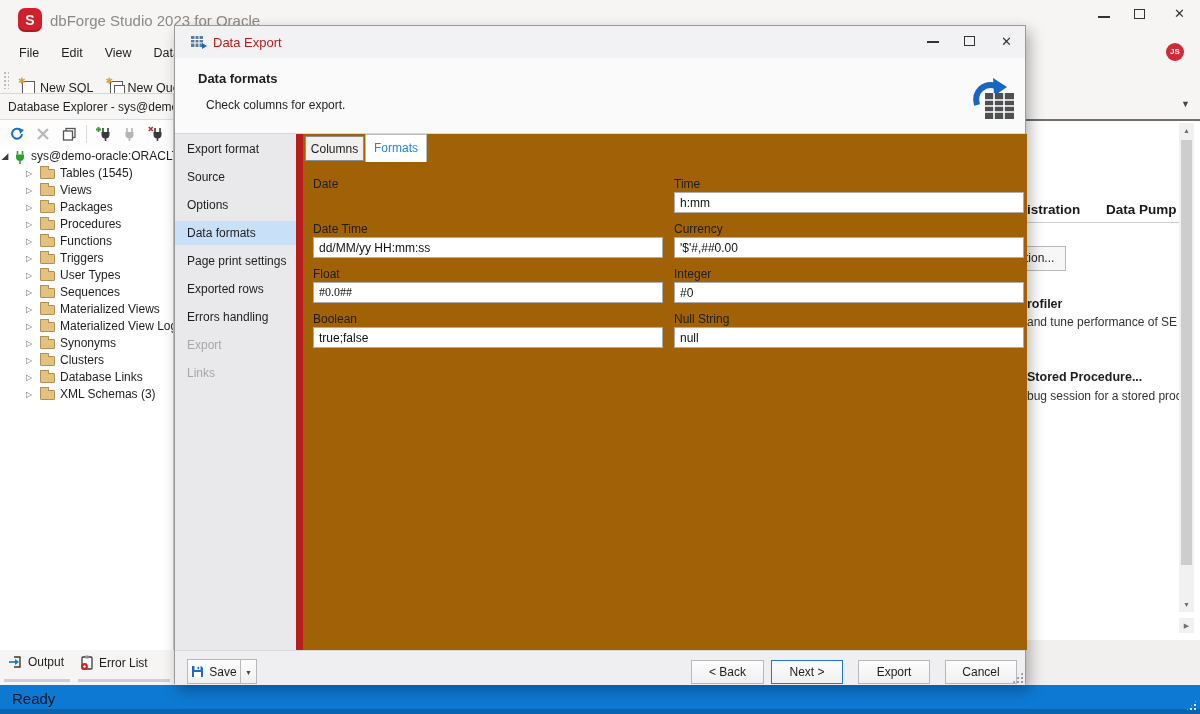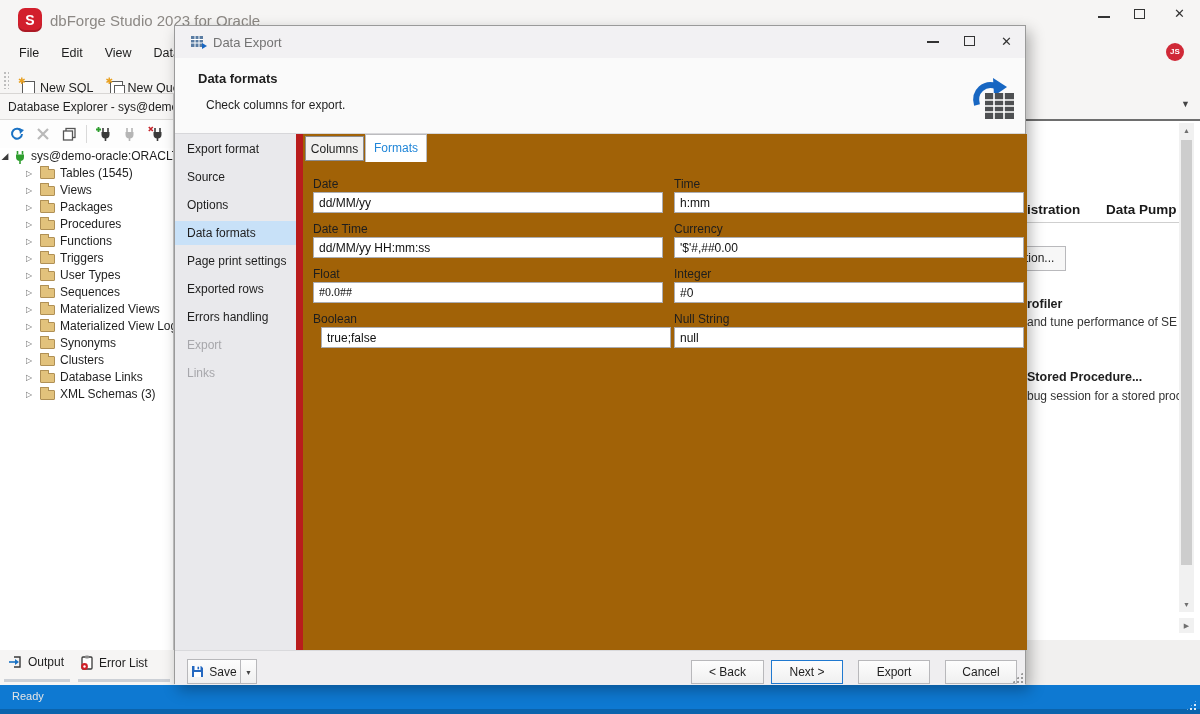--- a/index.html
+++ b/index.html
@@ -51,21 +51,21 @@
             background:#e2c27c; border:1px solid #b09055; border-bottom:none; border-radius:1px 1px 0 0; }
   .tlabel { font-size:12px; }
   .indent { width:24px; flex:none; }
 
   
   #bottom-bar { left:0; top:650px; width:174px; height:35px; background:#f6f5f4; }
   .btab { position:absolute; top:5px; display:flex; align-items:center; gap:5px; font-size:12px; }
   .btab-underline { position:absolute; top:29px; height:3px; background:#ccd0d6; }
   #statusbar { left:0; top:685px; width:1200px; height:29px; background:#0e79d2; }
   #statusbar .stripe { position:absolute; left:0; bottom:0; width:100%; height:5px; background:#0b63ac; }
-  #status-text { position:absolute; left:12px; top:5px; color:#e5e5e5; font-size:11px; }
+  #status-text { position:absolute; left:12px; top:5px; color:#0f172a; font-size:15px; }
   .grip-corner { position:absolute; right:2px; bottom:2px; width:13px; height:13px;
     background-image: radial-gradient(rgba(255,255,255,.85) 1px, transparent 1.2px);
     background-size:4px 4px; clip-path: polygon(100% 0, 100% 100%, 0 100%); }
 
   
   #right-chrome { left:1026px; top:40px; width:174px; height:79px; background:#f6f5f4; }
   #badge { left:1166px; top:43px; width:18px; height:18px; border-radius:50%; background:#d02937;
            color:#fff; font-size:8px; font-weight:bold; text-align:center; line-height:18px; }
   #right-dropdown { left:1181px; top:99px; font-size:9px; color:#444; }
   #start-panel { left:1026px; top:119px; width:174px; height:521px; background:#fff;
@@ -81,21 +81,21 @@
             font-size:7px; text-align:center; line-height:15px; }
   .sb-thumb { position:absolute; left:2px; top:17px; width:11px; height:425px; background:#cdcdcd; }
   .sb-right { position:absolute; right:6px; top:497px; width:15px; height:15px; background:#f1f1f1;
             color:#707070; font-size:7px; text-align:center; line-height:15px; }
   #below-panel { left:1026px; top:640px; width:174px; height:45px; background:#f1f0ef; }
 
   
   #dialog { left:174px; top:25px; width:852px; height:659px; background:#fff;
             border:1px solid #9a9a9a; box-shadow:4px 6px 14px rgba(0,0,0,.3); z-index:10; }
   #dlg-titlebar { position:absolute; left:0; top:0; width:100%; height:32px; background:#f2f1f3; }
-  #dlg-title { position:absolute; left:38px; top:9px; color:#737373; font-size:13px; }
+  #dlg-title { position:absolute; left:38px; top:9px; color:#b91c1c; font-size:13px; }
   #dlg-header { position:absolute; left:0; top:32px; width:100%; height:76px; background:#fafafa;
                 border-bottom:1px solid #d7d7da; }
   #dlg-heading { position:absolute; left:23px; top:13px; font-weight:bold; font-size:13px; }
   #dlg-subheading { position:absolute; left:31px; top:40px; font-size:12px; }
   #dlg-nav { position:absolute; left:0; top:108px; width:121px; height:516px; background:#e9e9ec; }
   .nav-item { position:absolute; left:0; width:121px; height:24px; line-height:24px; padding-left:12px;
               font-size:12px; white-space:nowrap; }
   .nav-item.selected { background:#c8e1f8; }
   .nav-item.disabled { color:#a7a7ab; }
   #dlg-content { position:absolute; left:121px; top:108px; width:731px; height:516px;
@@ -382,36 +382,35 @@
       <div class="nav-item" style="top:171px;">Errors handling</div>
       <div class="nav-item disabled" style="top:199px;">Export</div>
       <div class="nav-item disabled" style="top:227px;">Links</div>
     </div>
 
     <div id="dlg-content">
       <span class="tab" id="tab-columns">Columns</span>
       <span class="tab" id="tab-formats">Formats</span>
 
       <span class="fld-label" style="left:10px; top:43px;">Date</span>
-      <input class="fld-input" style="left: 10px; top: 58px;" value="dd/MM/yy">
       <span class="fld-label" style="left:371px; top:43px;">Time</span>
       <input class="fld-input" style="left: 371px; top: 58px;" value="h:mm">
 
       <span class="fld-label" style="left:10px; top:88px;">Date Time</span>
       <input class="fld-input" style="left: 10px; top: 103px;" value="dd/MM/yy HH:mm:ss">
       <span class="fld-label" style="left:371px; top:88px;">Currency</span>
       <input class="fld-input" style="left: 371px; top: 103px;" value="'$'#,##0.00">
 
       <span class="fld-label" style="left:10px; top:133px;">Float</span>
       <input class="fld-input" style="left: 10px; top: 148px; font-family: Liberation Serif, serif;" value="#0.0##">
       <span class="fld-label" style="left:371px; top:133px;">Integer</span>
       <input class="fld-input" style="left: 371px; top: 148px;" value="#0">
 
       <span class="fld-label" style="left:10px; top:178px;">Boolean</span>
-      <input class="fld-input" style="left: 18px; top: 193px;" value="true;false">
+      <input class="fld-input" style="left: 10px; top: 193px;" value="true;false">
       <span class="fld-label" style="left:371px; top:178px;">Null String</span>
       <input class="fld-input" style="left: 371px; top: 193px;" value="null">
     </div>
 
     <div id="dlg-footer">
       <div class="btn" id="save-btn">
         <svg width="13" height="13" viewBox="0 0 13 13">
           <path d="M1 1h9l2 2v9H1z" fill="#2468c0"></path>
           <rect x="3.5" y="1" width="6" height="4" fill="#fff"></rect>
           <rect x="6.5" y="1.7" width="1.6" height="2.6" fill="#2468c0"></rect>

